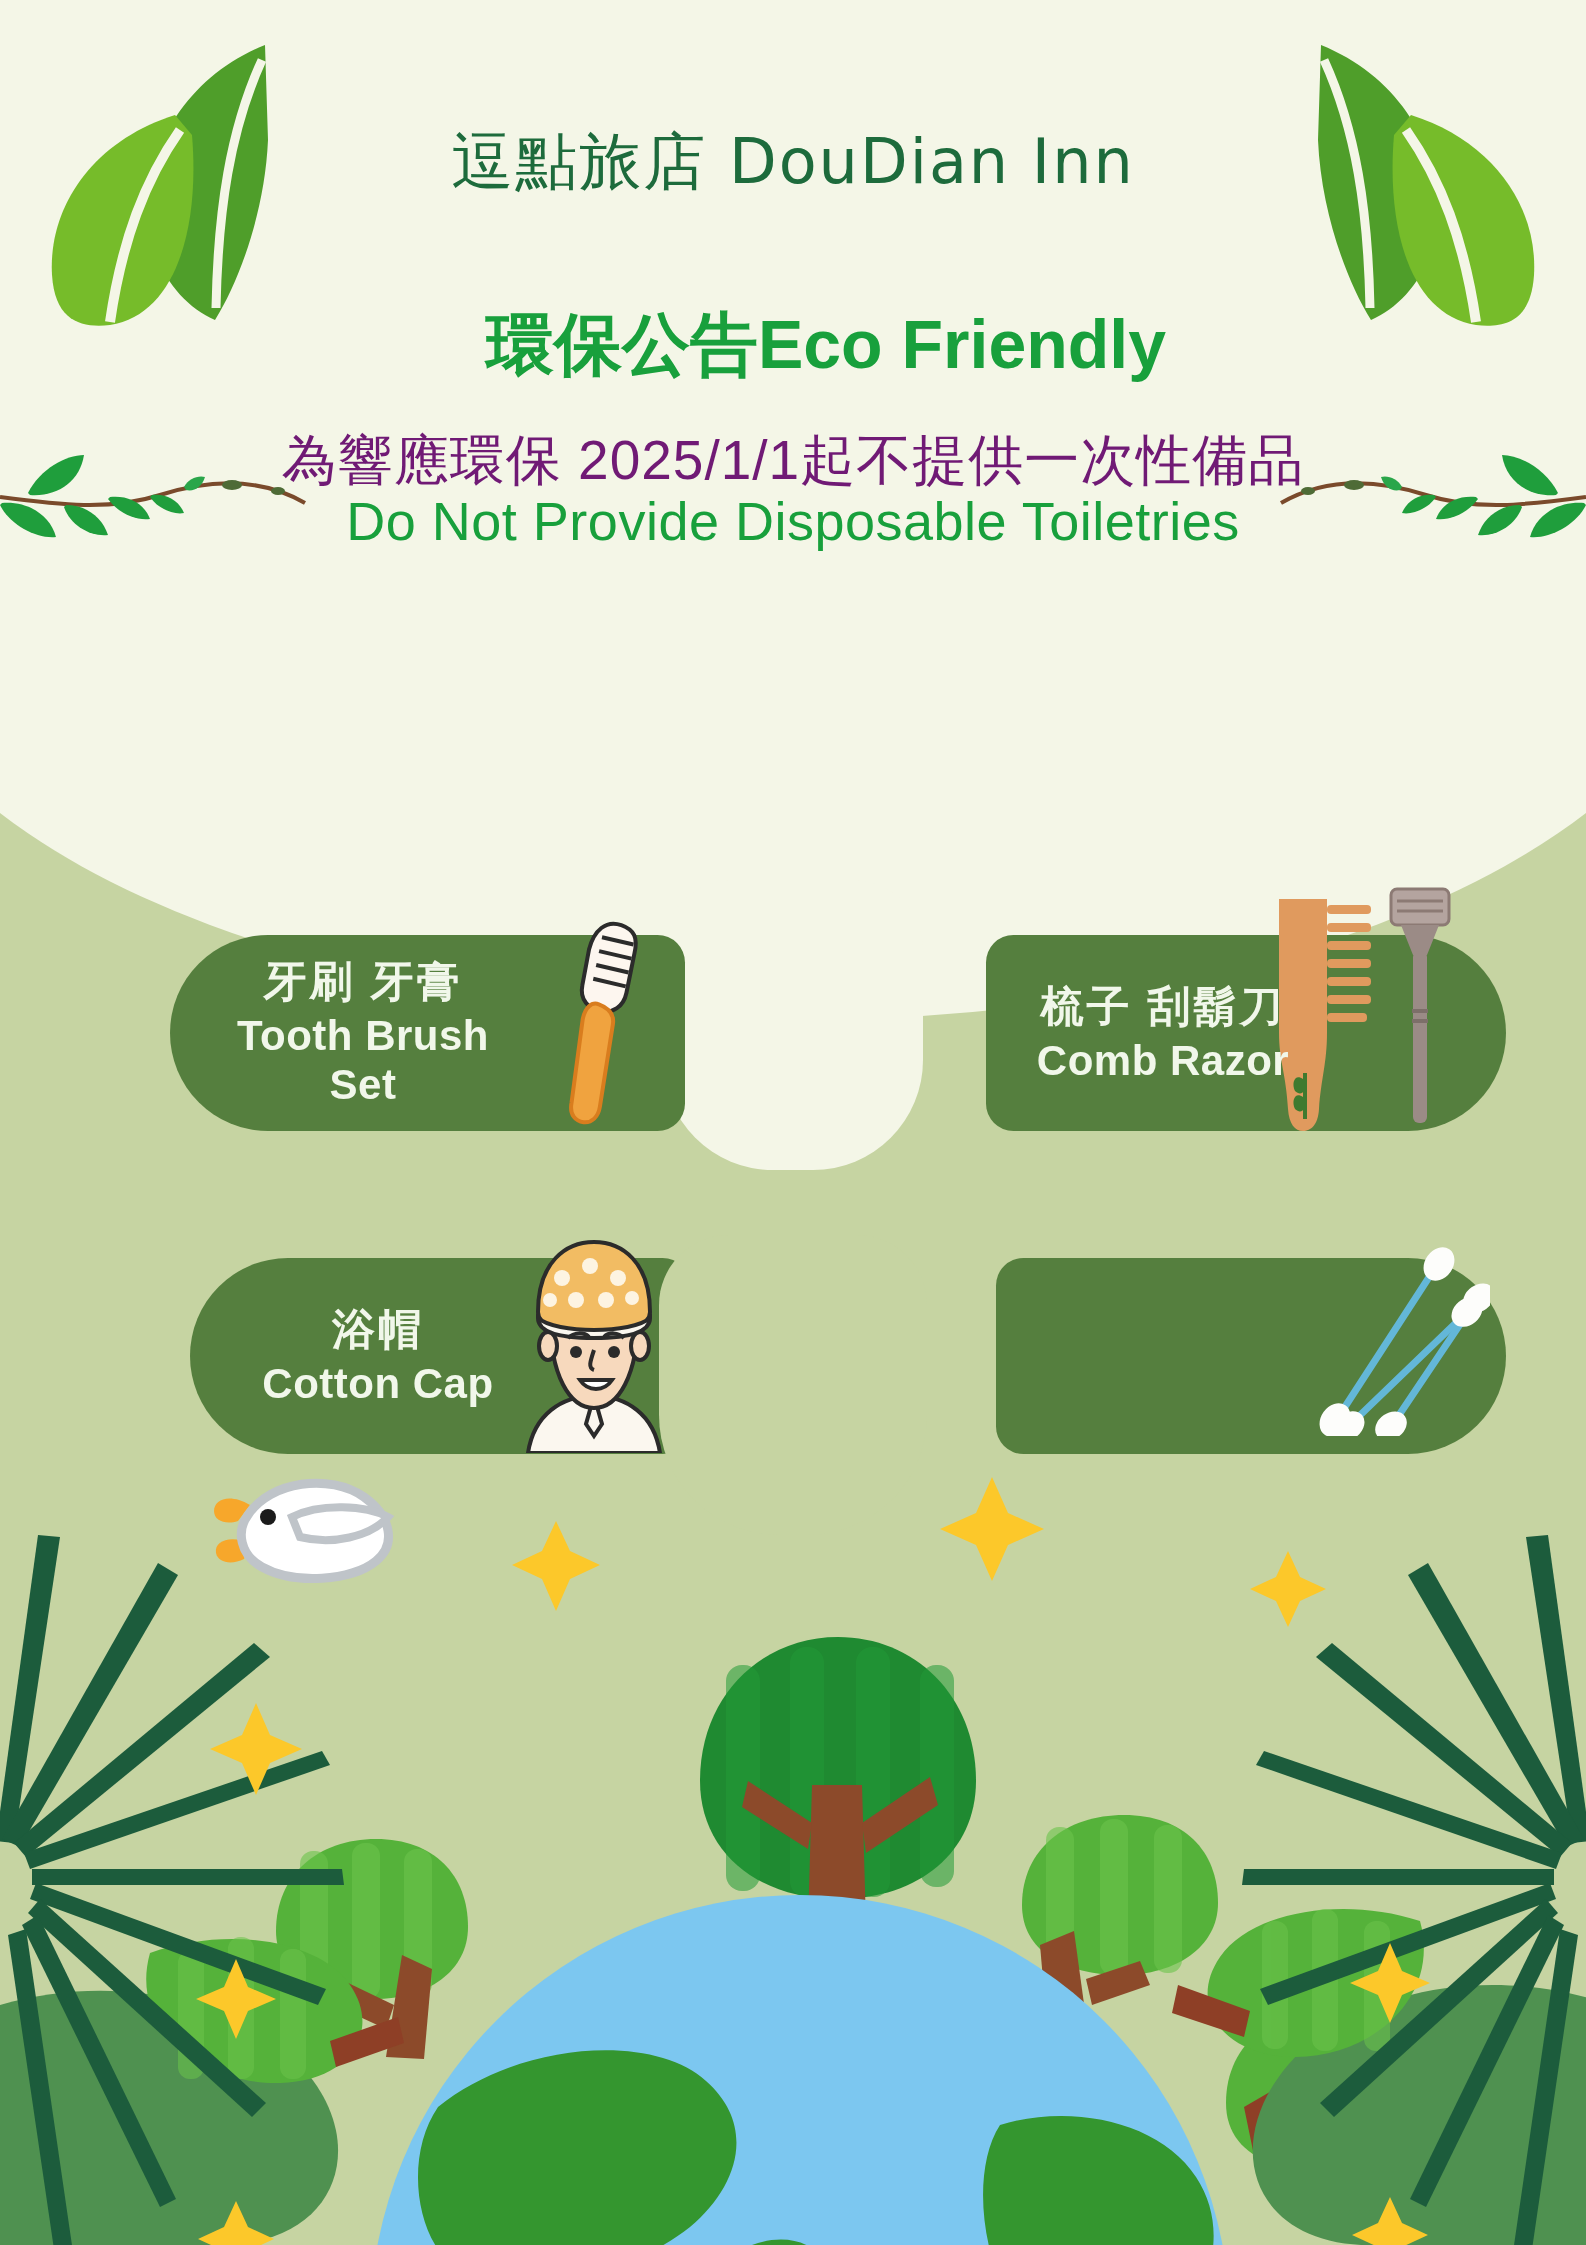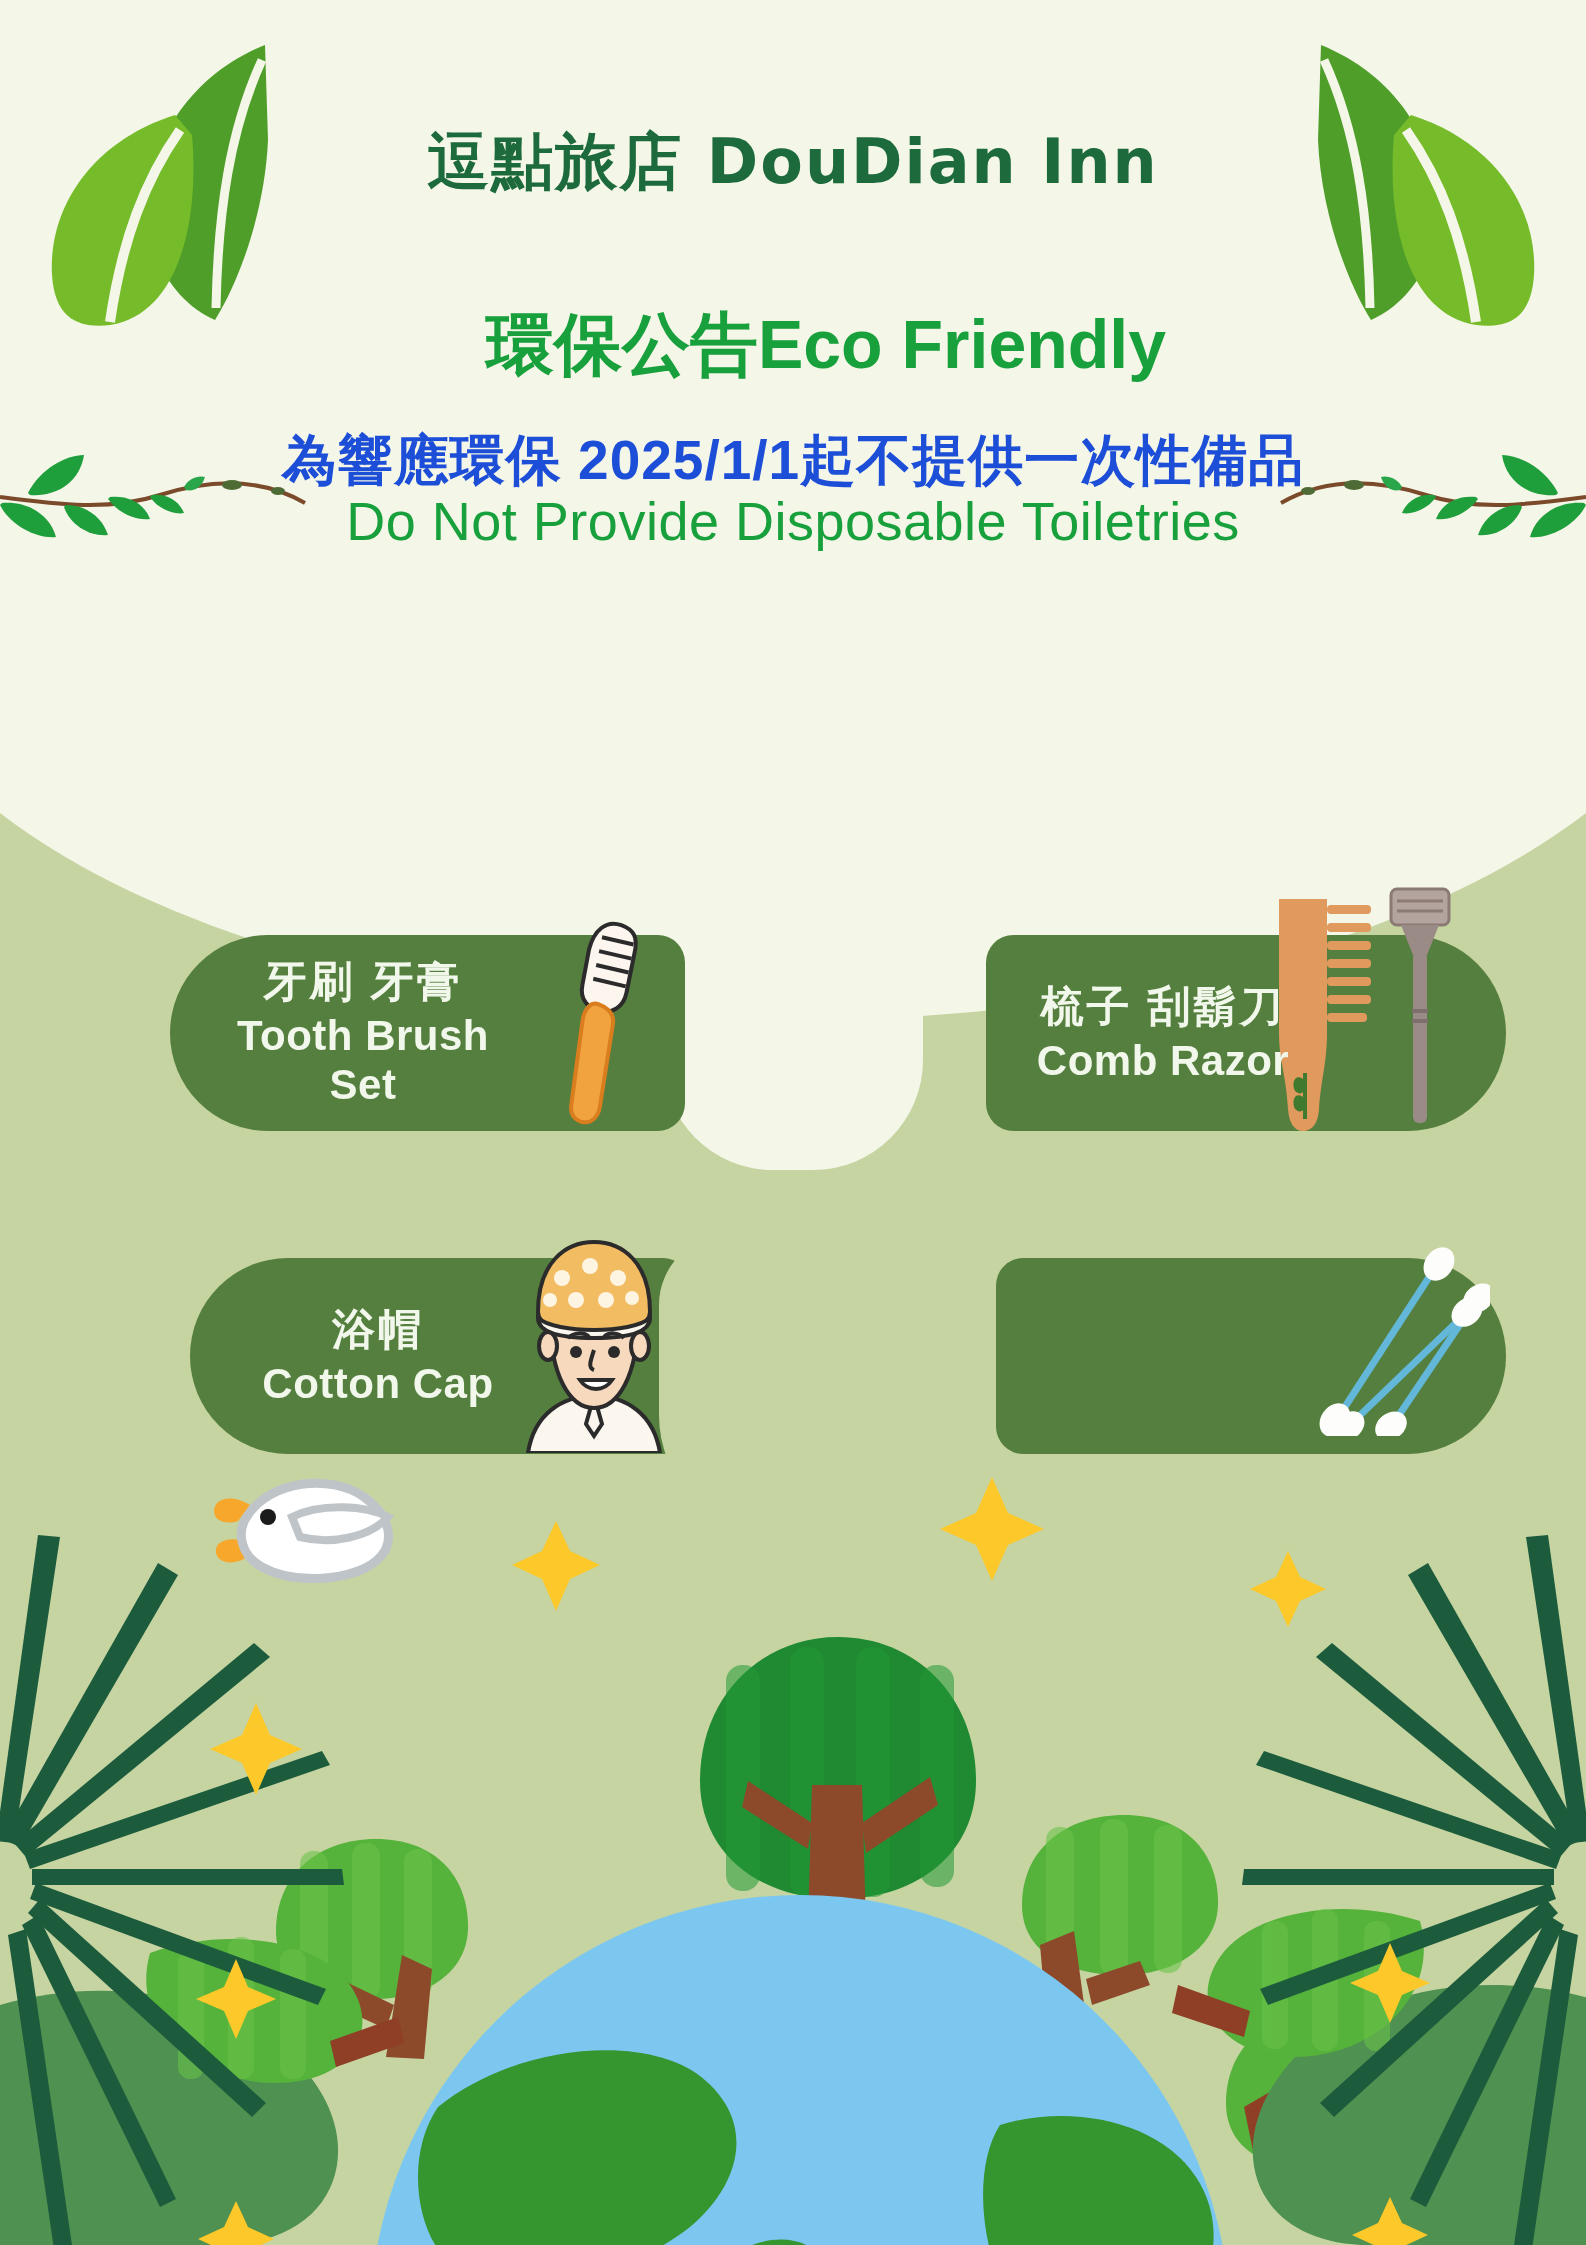--- a/index.html
+++ b/index.html
@@ -44,37 +44,37 @@
   }
   
   .leaf-logo{ position:absolute; top:40px; width:230px; height:290px; }
   .leaf-logo.left{ left:40px; }
   .leaf-logo.right{ right:40px; transform:scaleX(-1); }
 
   
   .brand-title{
     position:absolute; top:120px; left:0; width:100%;
     text-align:center;
-    font-size:62px; font-weight:bold; letter-spacing:2px;
+    font-size:62px; font-weight:normal; letter-spacing:2px;
     color:#1d6b3c;
     font-family:"DejaVu Sans","Liberation Sans",sans-serif;
   }
   .vine{ position:absolute; top:425px; width:320px; height:120px; }
   .vine.left{ left:0; }
   .vine.right{ right:0; transform:scaleX(-1); }
 
   .eco-heading{
     position:absolute; top:300px; left:0; width:100%;
     text-align:center; font-size:68px; font-weight:bold;
     color:#18a03c; letter-spacing:0px;margin-left:33px;
   }
   .notice-zh{
     position:absolute; top:424px; left:0; width:100%;
-    text-align:center; font-size:55px; font-weight:bold;
-    color:#1d4ed8; letter-spacing:1px;
+    text-align:center; font-size:55px; font-weight:normal;
+    color:#701a75; letter-spacing:1px;
   }
   .notice-en{
     position:absolute; top:490px; left:0; width:100%;
     text-align:center; font-size:54px; font-weight:normal;
     color:#18a03c; letter-spacing:0.5px;
   }
 
   
   .card{
     position:absolute;

